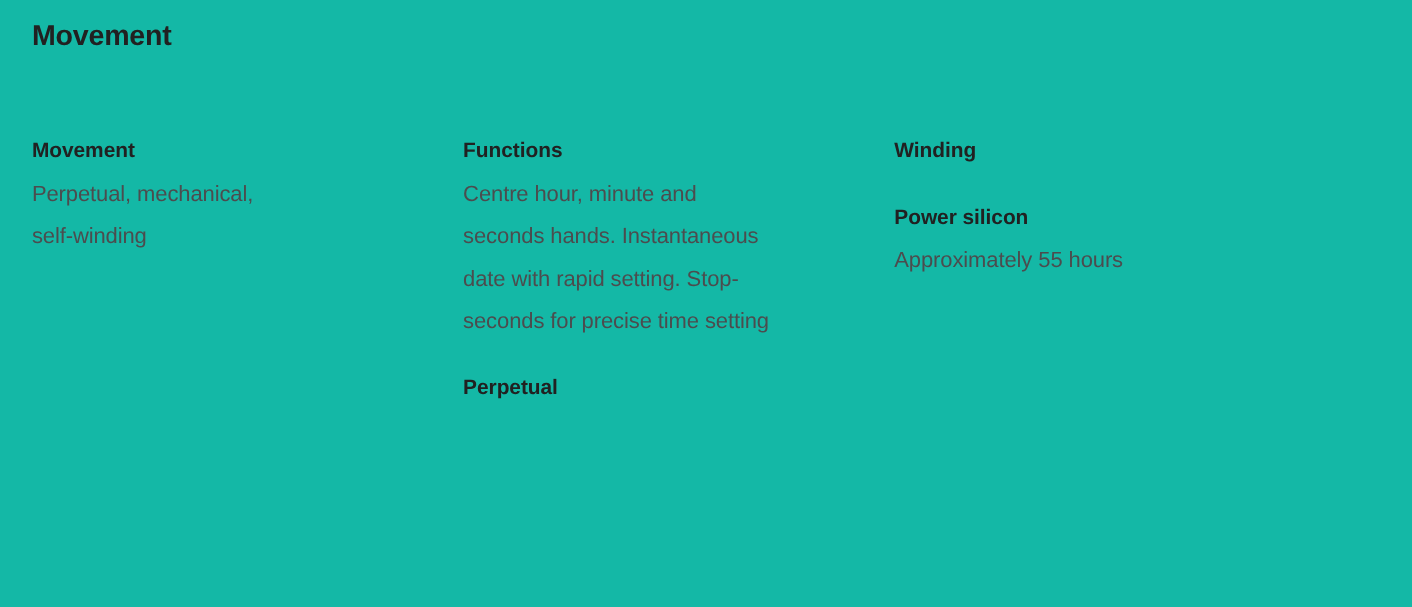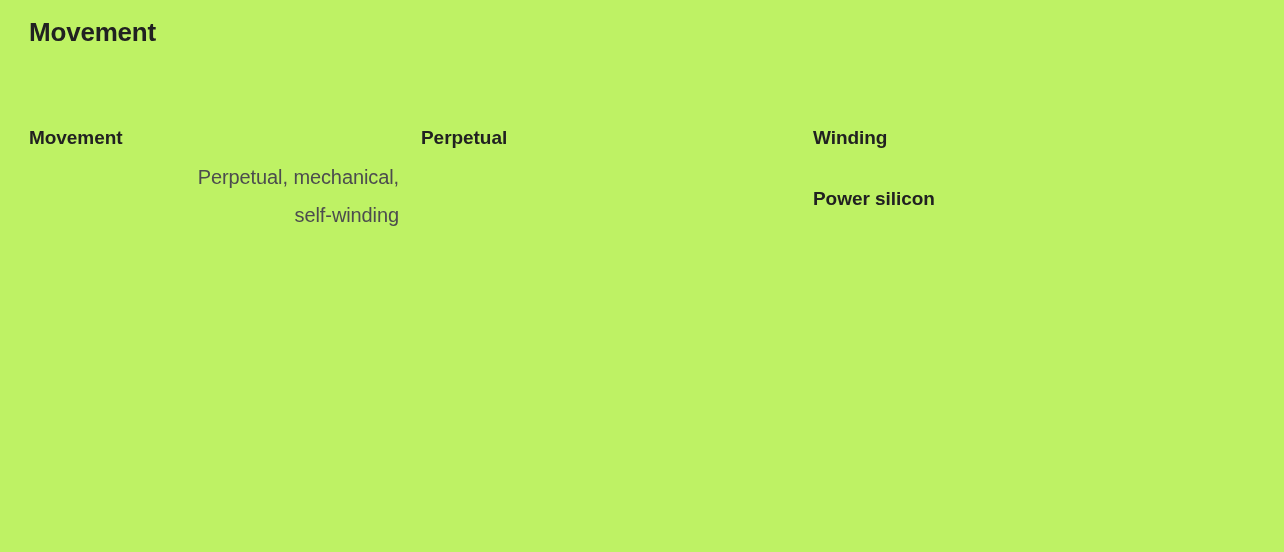--- a/index.html
+++ b/index.html
@@ -13,21 +13,21 @@
     height: 552px;
     font-family: "Liberation Sans", sans-serif;
     -webkit-font-smoothing: antialiased;
     overflow: hidden;
   }
 
   .page {
     position: relative;
     width: 1284px;
     height: 552px;
-    background: #bef264;
+    background: #14b8a6;
     box-sizing: border-box;
   }
 
   .page-title {
     position: absolute;
     left: 29px;
     top: 15px;
     margin: 0;
     font-size: 26px;
     line-height: 34px;
@@ -71,21 +71,20 @@
   }
 
   .spec-value {
     margin: 0;
     font-size: 20px;
     line-height: 38.5px;
     font-weight: 400;
     letter-spacing: -0.1px;
     color: #4c4c4e;
     white-space: pre-line;
-    text-align: right;
   }
 </style>
 </head>
 <body>
 
 <div class="page">
 
   <h1 class="page-title">Movement</h1>
 
   <div class="spec-columns">
@@ -99,34 +98,42 @@
       </div>
 
       <div class="spec-block">
       </div>
 
 
     </div>
 
     <div class="spec-column">
 
+      <div class="spec-block">
+        <div class="spec-label">Functions</div>
+        <div class="spec-value">Centre hour, minute and
+seconds hands. Instantaneous
+date with rapid setting. Stop-
+seconds for precise time setting</div>
+      </div>
 
       <div class="spec-block">
         <div class="spec-label">Perpetual</div>
       </div>
 
     </div>
 
     <div class="spec-column">
 
       <div class="spec-block">
         <div class="spec-label">Winding</div>
       </div>
 
       <div class="spec-block">
         <div class="spec-label">Power silicon</div>
+        <div class="spec-value">Approximately 55 hours</div>
       </div>
 
     </div>
 
   </div>
 
 </div>
 
 </body></html>

